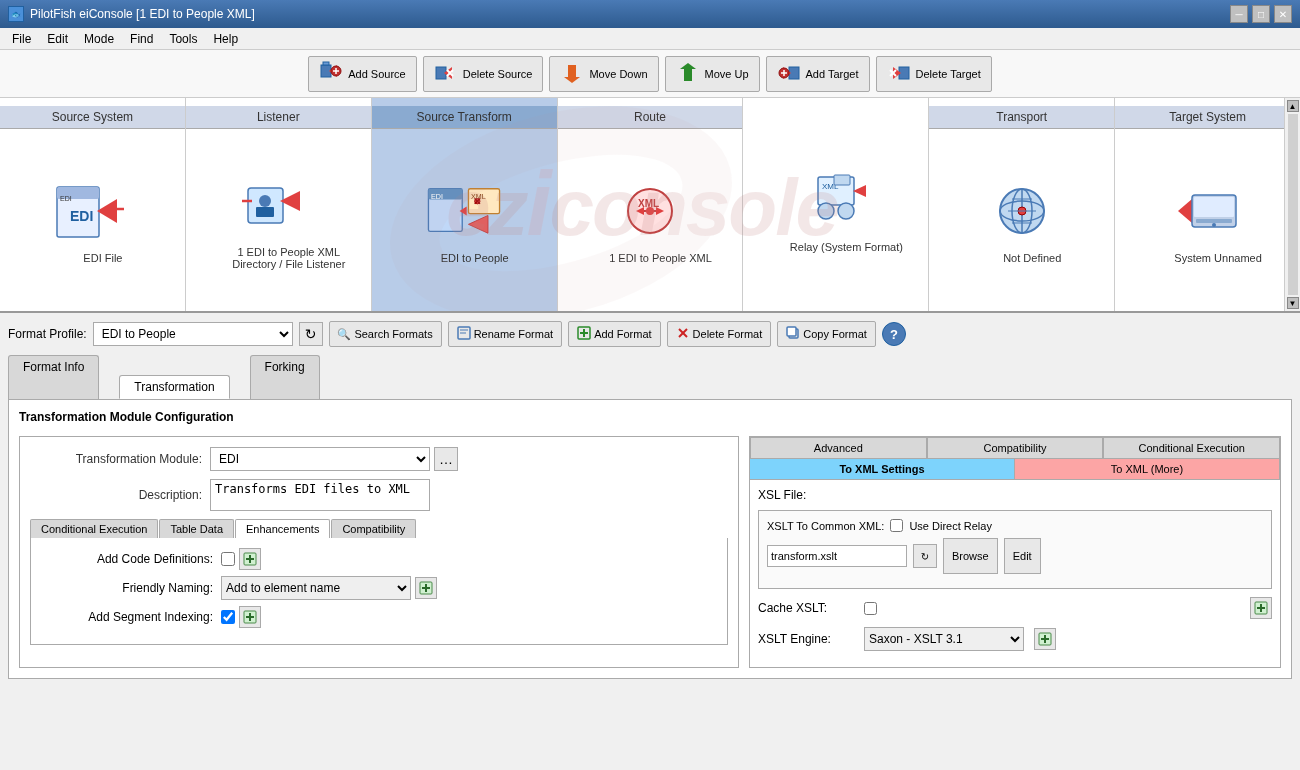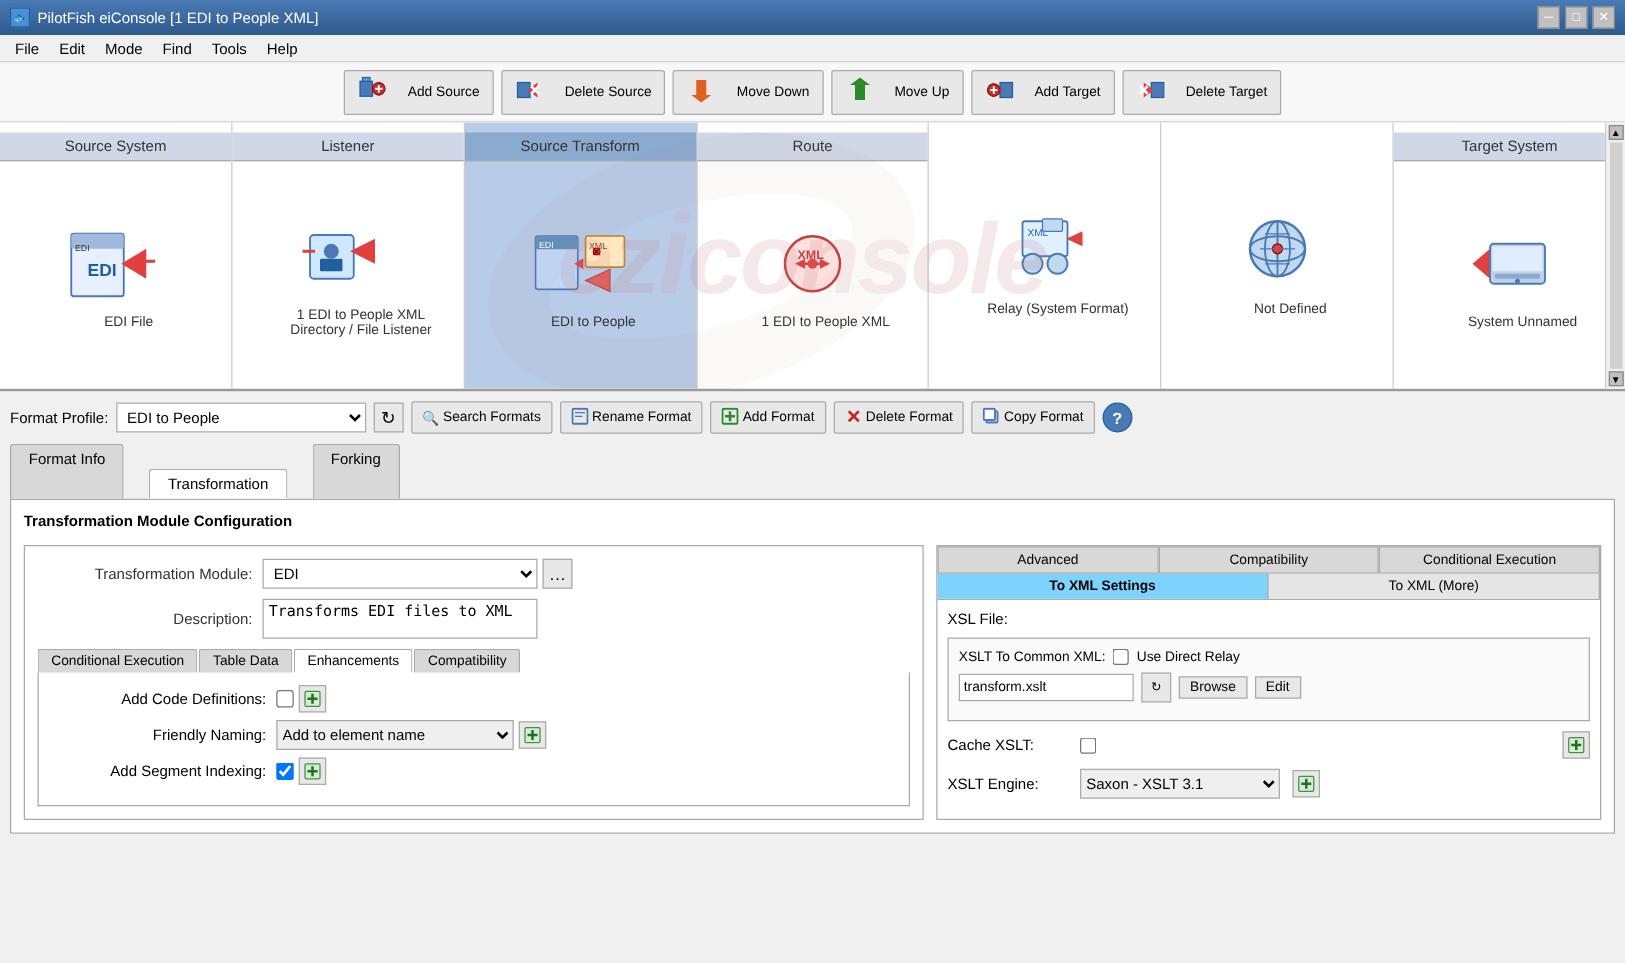--- a/index.html
+++ b/index.html
@@ -11,21 +11,21 @@
     #titlebar-controls { display: flex; gap: 4px; }
     .title-btn { width: 18px; height: 18px; background: #c0c0c0; border: 1px solid #888; display: flex; align-items: center; justify-content: center; cursor: pointer; font-size: 10px; }
     .title-icon { width: 16px; height: 16px; background: #4a90d9; border: 1px solid #2060a0; display: flex; align-items: center; justify-content: center; font-size: 8px; color: white; }
 
     
     #menubar { background: #f0f0f0; height: 22px; display: flex; align-items: center; padding: 0 4px; border-bottom: 1px solid #ccc; }
     .menu-item { padding: 2px 8px; cursor: pointer; font-size: 12px; }
 
     
     #toolbar { background: #f8f8f8; height: 48px; display: flex; align-items: center; justify-content: center; gap: 6px; border-bottom: 1px solid #ccc; padding: 4px; }
-    .toolbar-btn { display: flex; align-items: center; gap: 16px; padding: 4px 10px; background: #e8e8e8; border: 1px solid #aaa; cursor: pointer; font-size: 11px; border-radius: 2px; height: 36px; }
+    .toolbar-btn { display: flex; align-items: center; gap: 5px; padding: 4px 10px; background: #e8e8e8; border: 1px solid #aaa; cursor: pointer; font-size: 11px; border-radius: 2px; height: 36px; }
 
     
     #main { display: flex; flex-direction: column; height: calc(770px - 28px - 22px - 48px); }
 
     
     #pipeline { height: 215px; background: white; border-bottom: 2px solid #999; display: flex; position: relative; overflow: hidden; }
     #pipeline-scroll { position: absolute; right: 0; top: 0; bottom: 0; width: 16px; background: #f0f0f0; border-left: 1px solid #ccc; display: flex; flex-direction: column; justify-content: space-between; align-items: center; padding: 2px 0; }
     .scroll-btn { width: 12px; height: 12px; background: #c0c0c0; border: 1px solid #888; font-size: 8px; display: flex; align-items: center; justify-content: center; cursor: pointer; }
 
     .pipeline-section { border-right: 1px solid #ccc; display: flex; flex-direction: column; align-items: center; justify-content: flex-start; padding-top: 8px; min-width: 180px; flex: 1; }
@@ -68,29 +68,29 @@
 
     
     .two-col { display: flex; gap: 10px; }
     .left-col { flex: 0 0 720px; }
     .right-col { flex: 1; border: 1px solid #aaa; background: white; }
 
     
     .right-panel-tabs { display: flex; }
     .right-tab { flex: 1; padding: 4px; text-align: center; background: #d8d8d8; border: 1px solid #aaa; font-size: 11px; cursor: pointer; }
     .right-panel-subtabs { display: flex; border-bottom: 1px solid #aaa; }
-    .right-subtab { flex: 1; padding: 4px; text-align: center; font-size: 11px; cursor: pointer; background: #e5e5e5; border-right: 1px solid #aaa; }
+    .right-subtab { flex: 1; padding: 4px; text-align: center; font-size: 11px; cursor: pointer; background: #fca5a5; border-right: 1px solid #aaa; }
     .right-subtab.active { background: #7dd3fc; font-weight: bold; }
     .right-panel-content { padding: 8px; }
     .right-form-row { display: flex; align-items: center; margin-bottom: 8px; gap: 6px; }
     .right-label { font-size: 12px; width: 100px; }
     .xsl-file-area { border: 1px solid #aaa; padding: 8px; margin-bottom: 8px; background: #fafafa; }
     .xsl-row { display: flex; align-items: center; gap: 6px; margin-bottom: 6px; font-size: 11px; }
     .xsl-input { height: 22px; width: 140px; border: 1px solid #aaa; font-size: 11px; padding: 0 3px; }
-    .xsl-btn { padding: 2px 8px; background: #e8e8e8; border: 1px solid #aaa; font-size: 11px; cursor: pointer; height: 18px; }
+    .xsl-btn { padding: 2px 8px; background: #e8e8e8; border: 1px solid #aaa; font-size: 11px; cursor: pointer; height: 36px; }
 
     
     .enh-content { border: 1px solid #aaa; padding: 10px; background: white; }
     .enh-row { display: flex; align-items: center; margin-bottom: 6px; }
     .enh-label { width: 180px; text-align: right; padding-right: 8px; font-size: 12px; }
     .enh-select { height: 24px; width: 190px; border: 1px solid #aaa; font-size: 12px; }
     .enh-icon-btn { width: 22px; height: 22px; background: #e8e8e8; border: 1px solid #aaa; display: flex; align-items: center; justify-content: center; cursor: pointer; font-size: 12px; margin-left: 4px; }
     .checkbox-input { width: 14px; height: 14px; }
 
     .help-btn { width: 24px; height: 24px; background: #4a7ab5; color: white; border: 1px solid #2060a0; border-radius: 50%; display: flex; align-items: center; justify-content: center; font-size: 13px; font-weight: bold; cursor: pointer; }
@@ -278,20 +278,21 @@
             <circle cx="30" cy="44" r="8" fill="#c0d8f0" stroke="#4a7ab5" stroke-width="1.5"></circle>
             <circle cx="50" cy="44" r="8" fill="#c0d8f0" stroke="#4a7ab5" stroke-width="1.5"></circle>
             <polygon points="57,24 70,18 70,30" fill="#e04040"></polygon>
           </svg>
         </div>
         <div class="pipeline-label">Relay (System Format)</div>
       </div>
     </div>
 
     <div class="pipeline-section" style="min-width:180px;">
+      <div class="pipeline-header">Transport</div>
       <div class="pipeline-content">
         <div class="pipeline-icon">
           <svg width="80" height="65" viewBox="0 0 80 65">
             <circle cx="40" cy="32" r="22" fill="#c0d8f0" stroke="#4a7ab5" stroke-width="2"></circle>
             <ellipse cx="40" cy="32" rx="22" ry="10" fill="none" stroke="#4a7ab5" stroke-width="1.5"></ellipse>
             <line x1="40" y1="10" x2="40" y2="54" stroke="#4a7ab5" stroke-width="1.5"></line>
             <ellipse cx="40" cy="32" rx="10" ry="22" fill="none" stroke="#4a7ab5" stroke-width="1.5"></ellipse>
             <circle cx="40" cy="32" r="4" fill="#e04040" stroke="#900" stroke-width="1"></circle>
             <line x1="30" y1="20" x2="50" y2="20" stroke="#4a7ab5" stroke-width="1"></line>
             <line x1="26" y1="32" x2="54" y2="32" stroke="#4a7ab5" stroke-width="1"></line>

